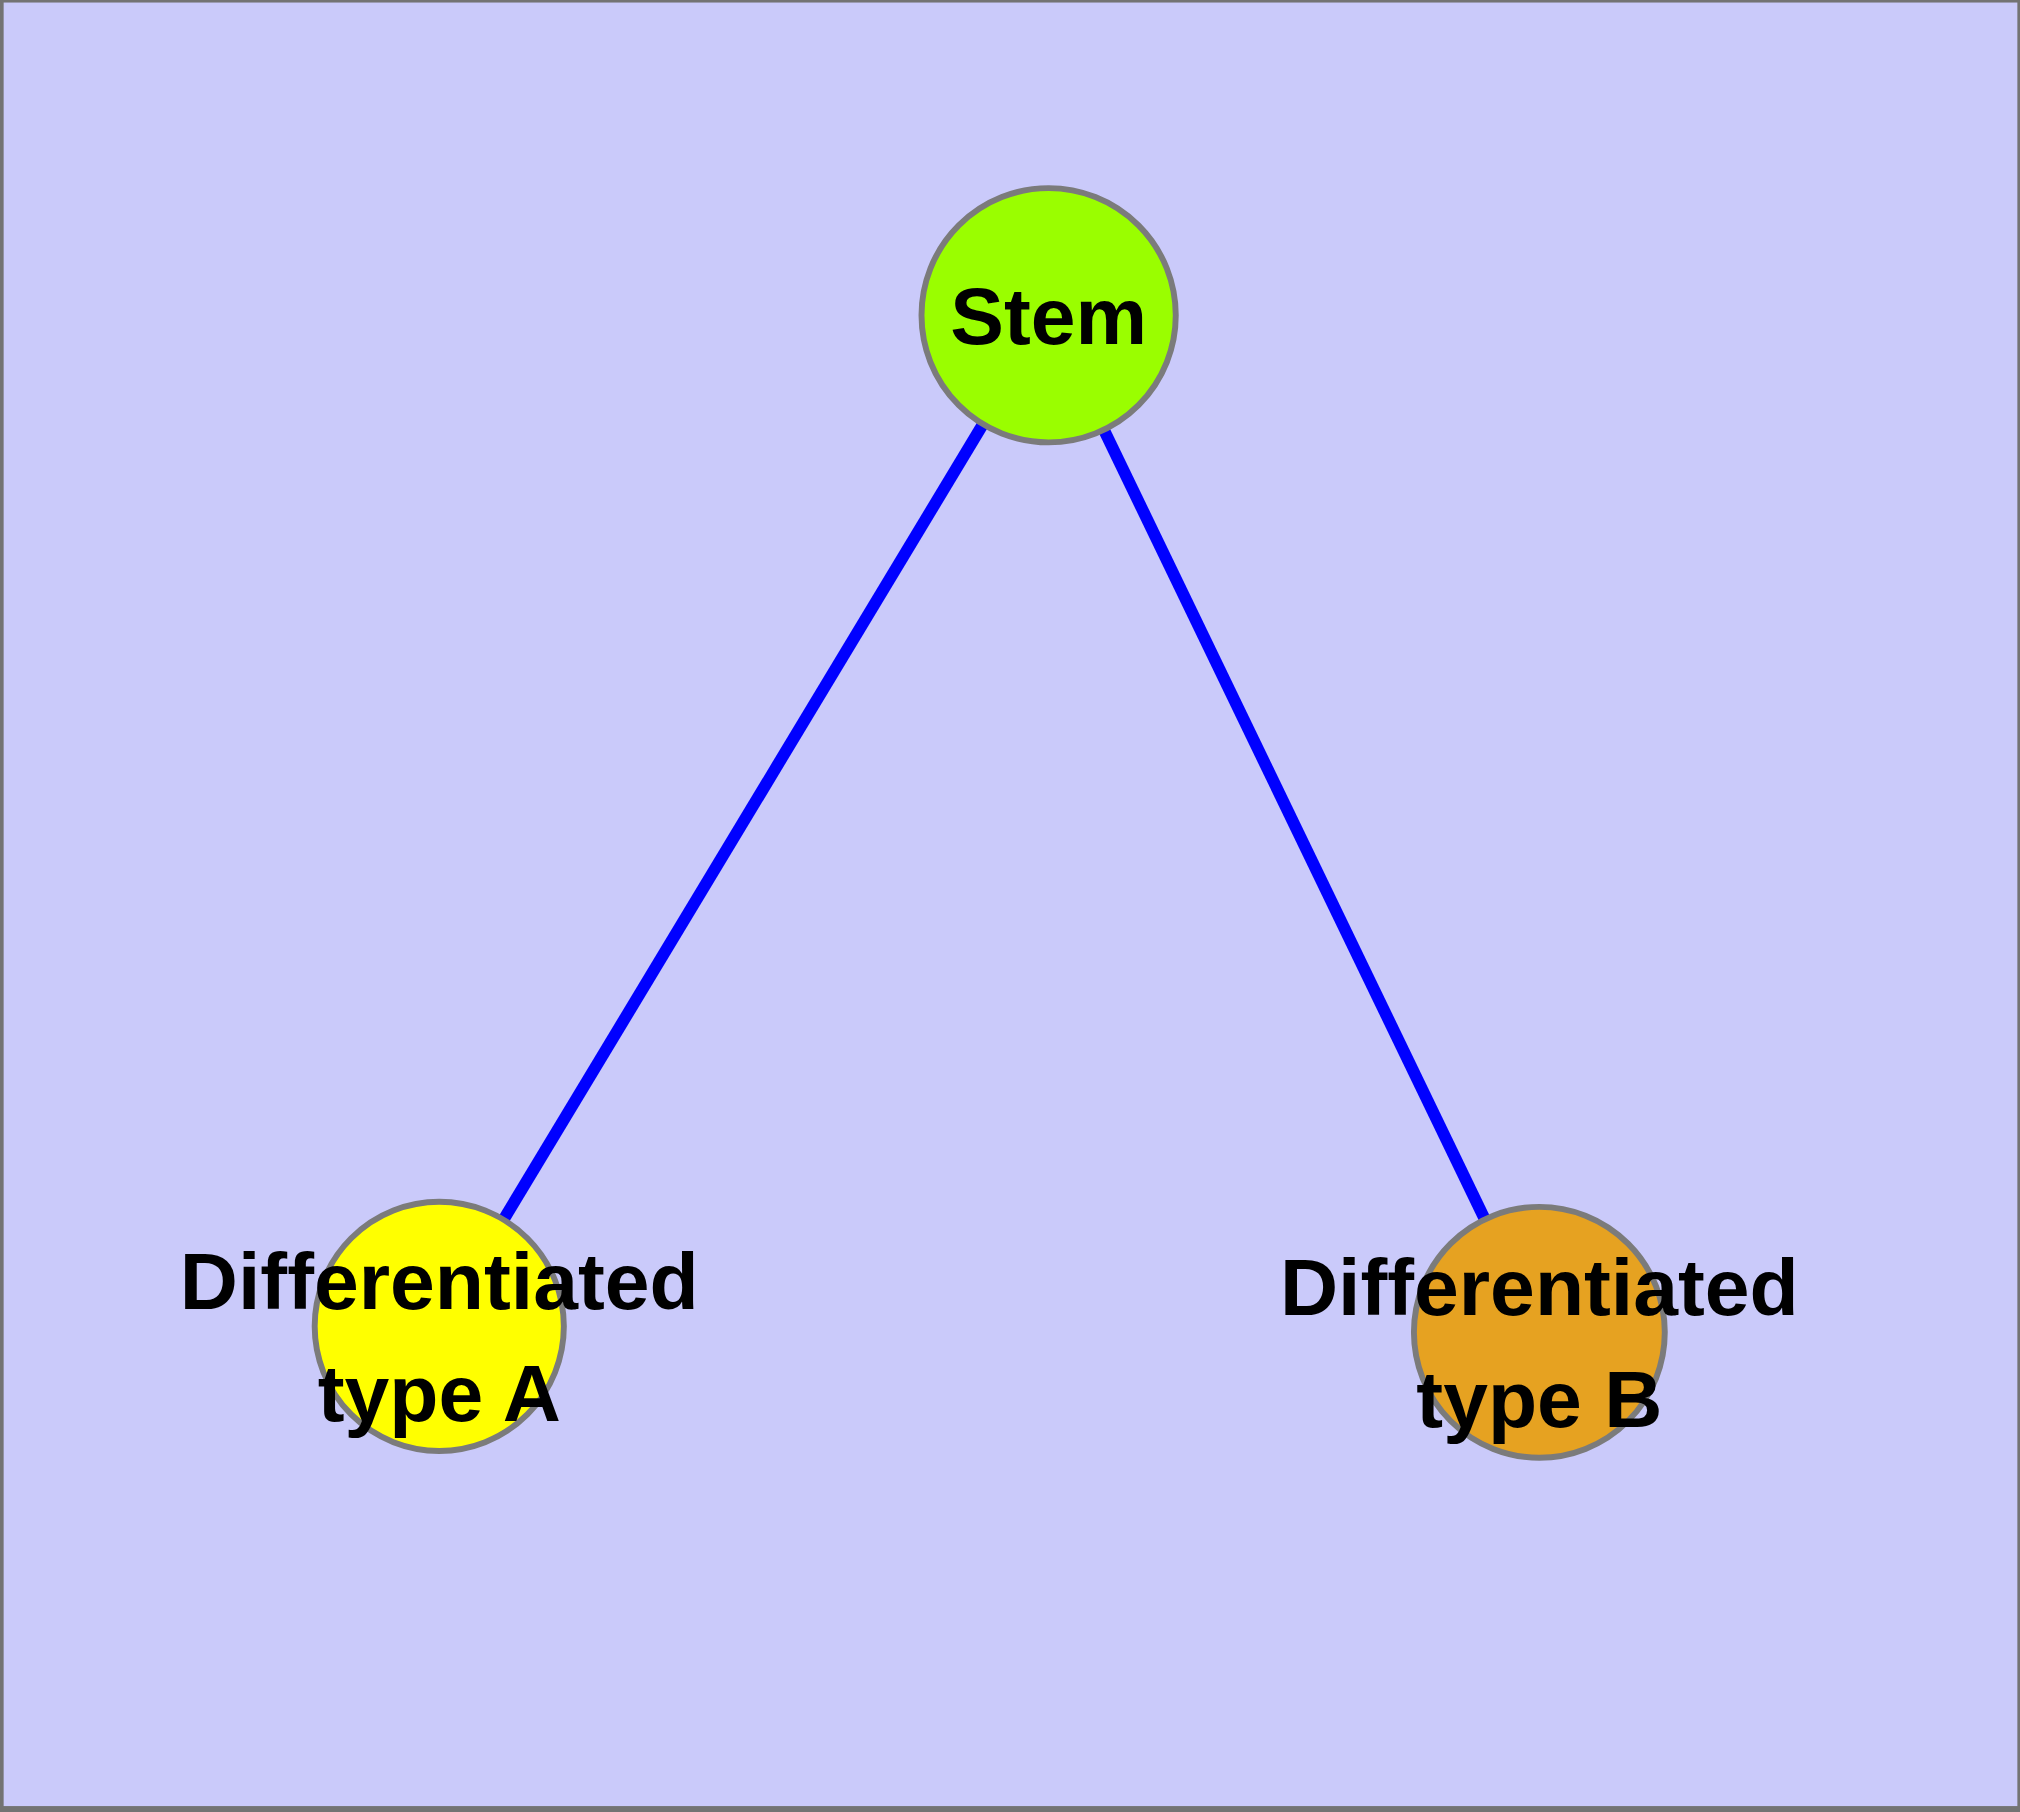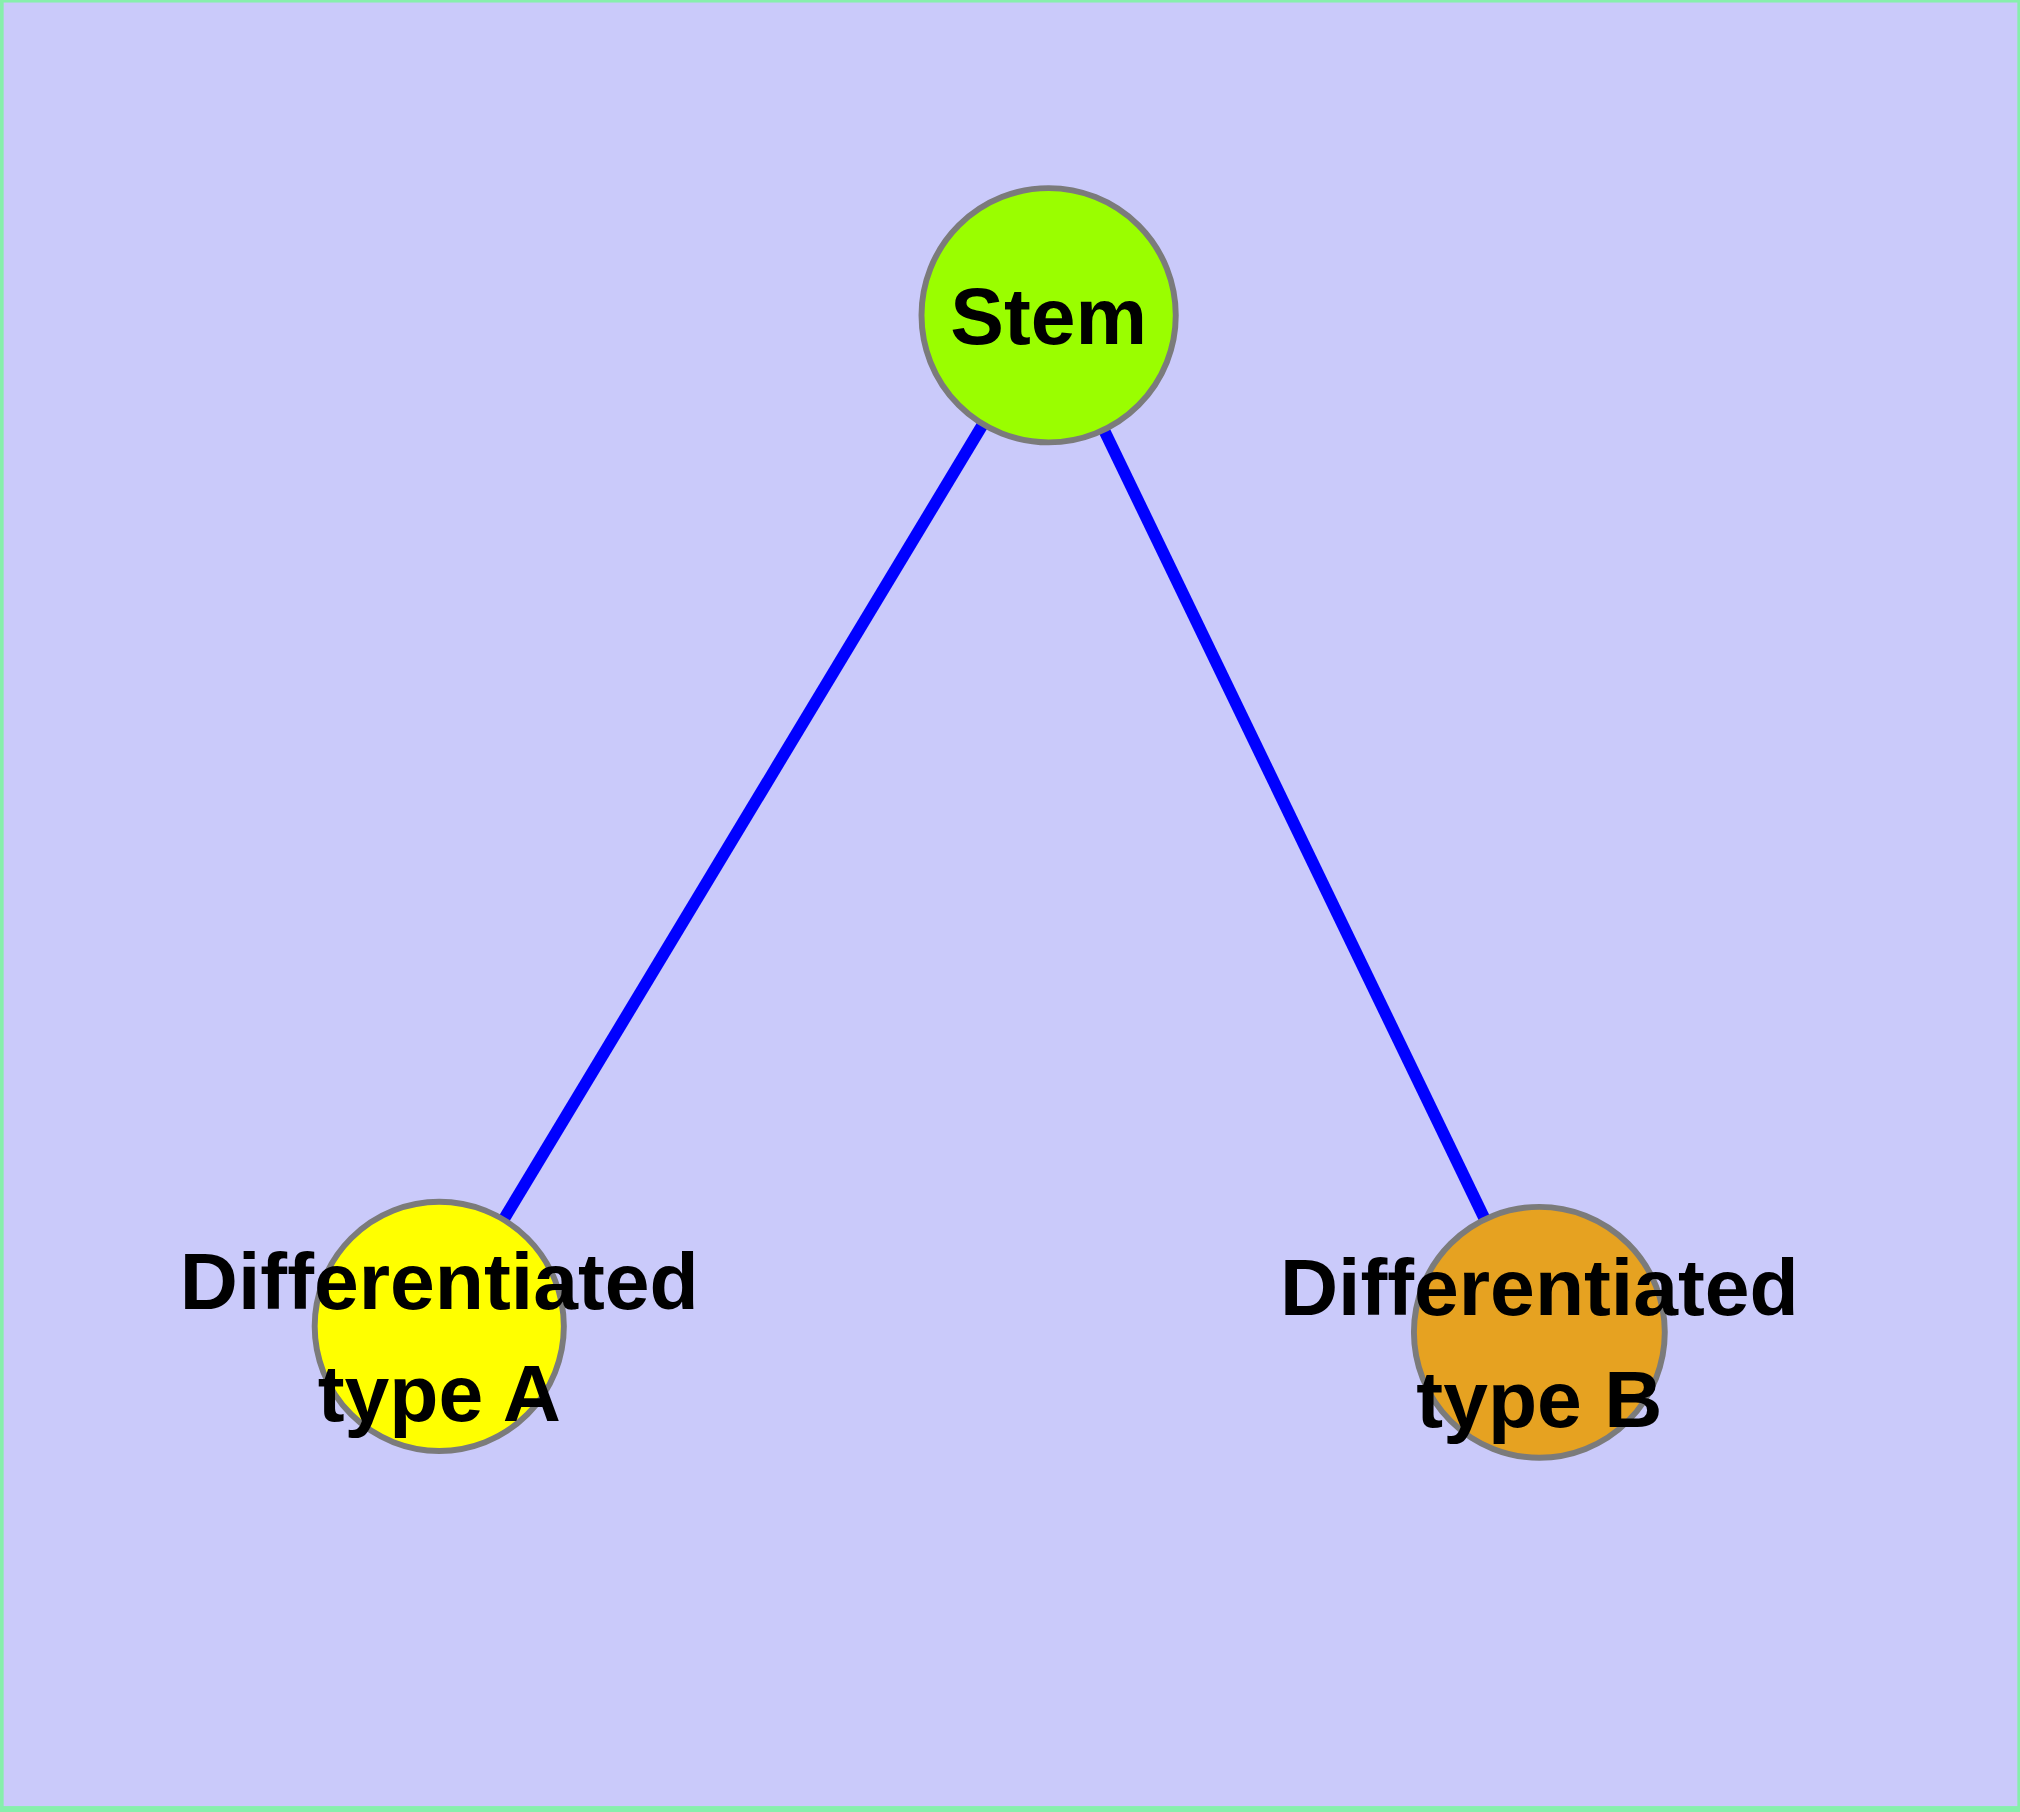--- a/index.html
+++ b/index.html
@@ -4,21 +4,21 @@
 <style>
   html, body {
     margin: 0;
     padding: 0;
     background: #FFFFFF;
   }
   .canvas {
     position: relative;
     width: 2021px;
     height: 1812px;
-    background: #86efac;
+    background: #737373;
     overflow: hidden;
   }
   svg {
     display: block;
     width: 2021px;
     height: 1812px;
   }
   .edge {
     stroke-width: 14px;
     fill: none;

